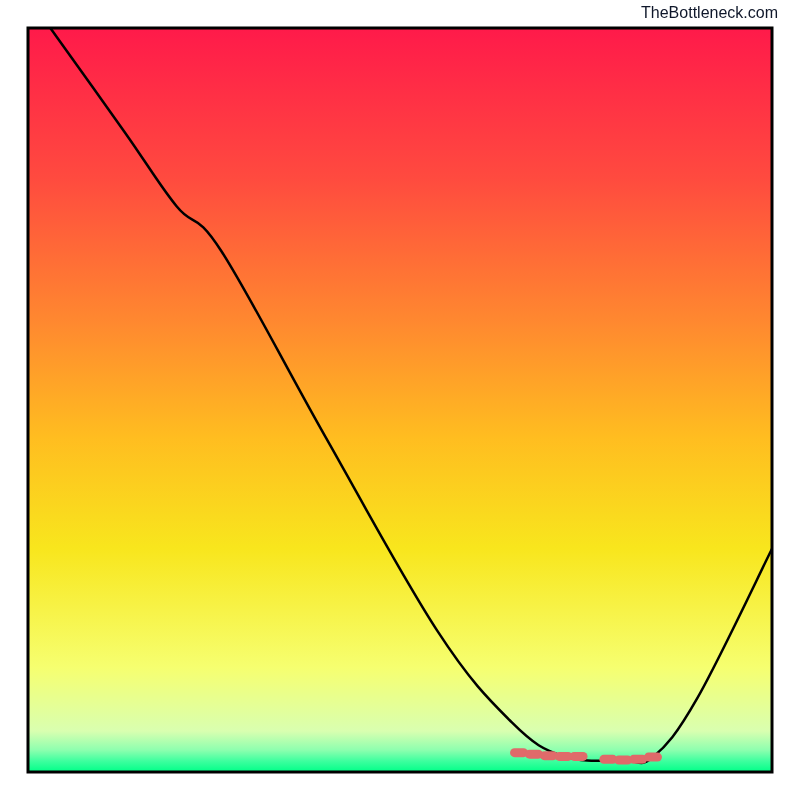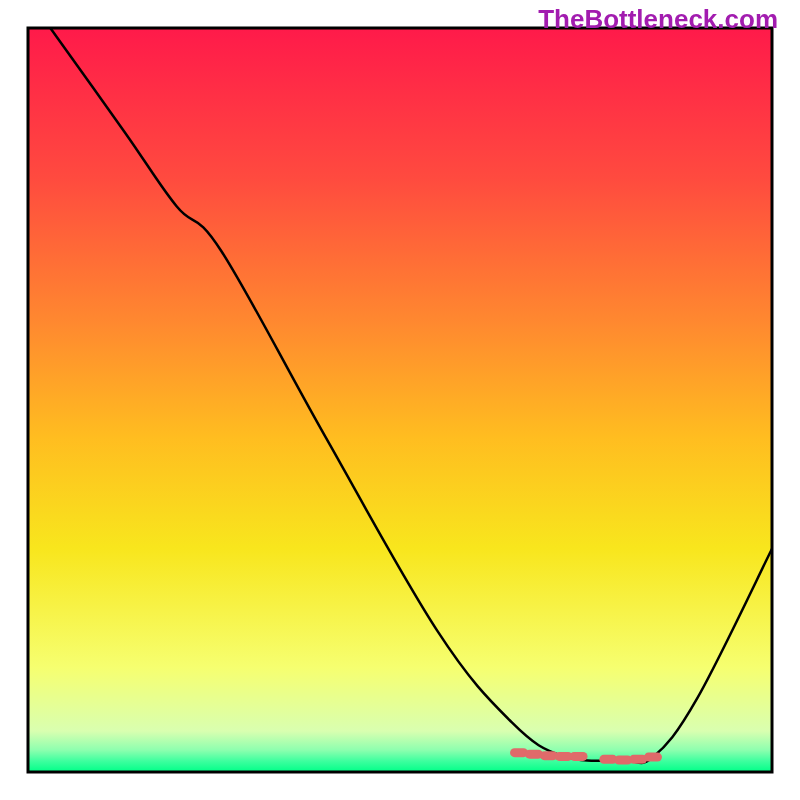--- a/index.html
+++ b/index.html
@@ -13,23 +13,23 @@
   }
   .chart-container {
     position: relative;
     width: 800px;
     height: 800px;
   }
   .watermark {
     position: absolute;
     top: 4px;
     right: 22px;
-    font-size: 26px;
-    font-weight: 700;
-    color: #a21caf;
+    font-size: 16px;
+    font-weight: 400;
+    color: #0f172a;
     z-index: 10;
   }
   svg {
     display: block;
   }
 </style>
 </head>
 <body>
 
 <div class="chart-container">

